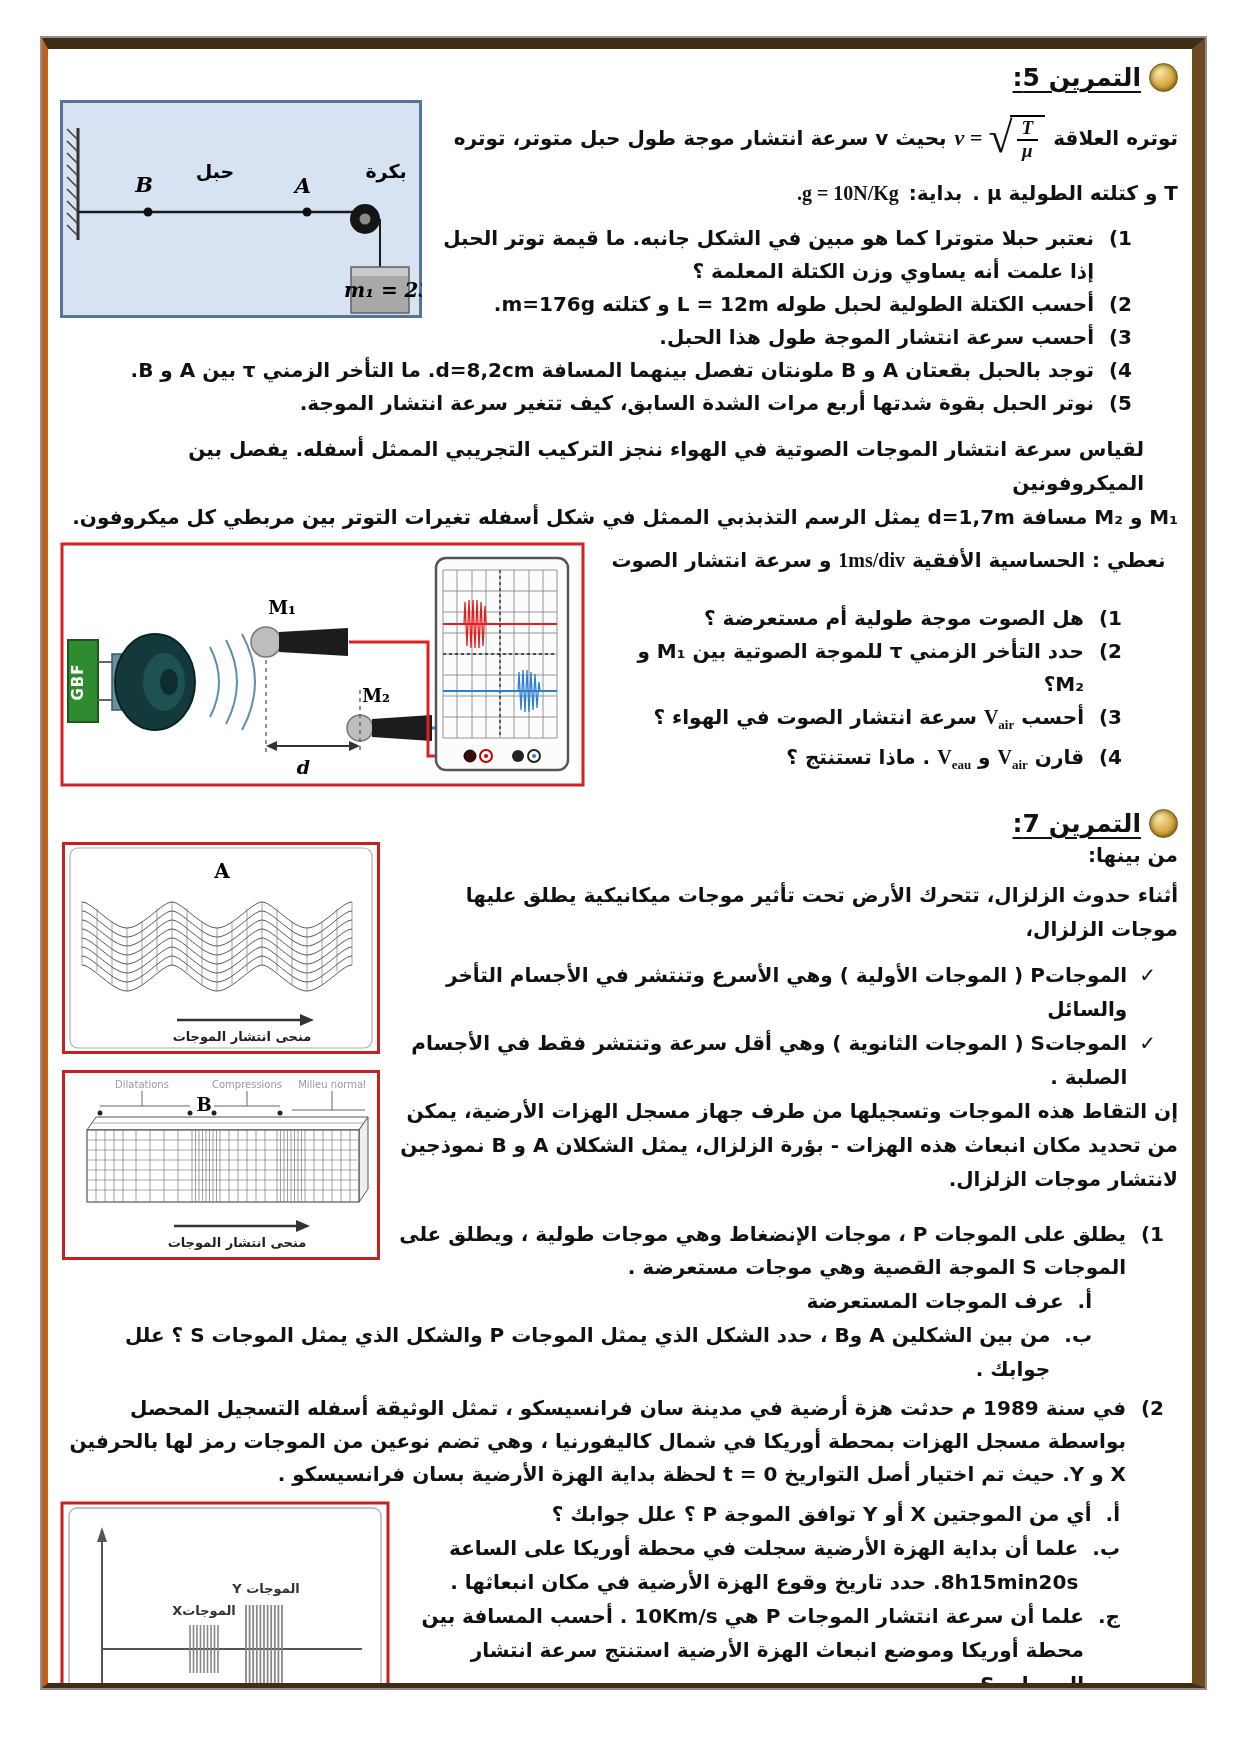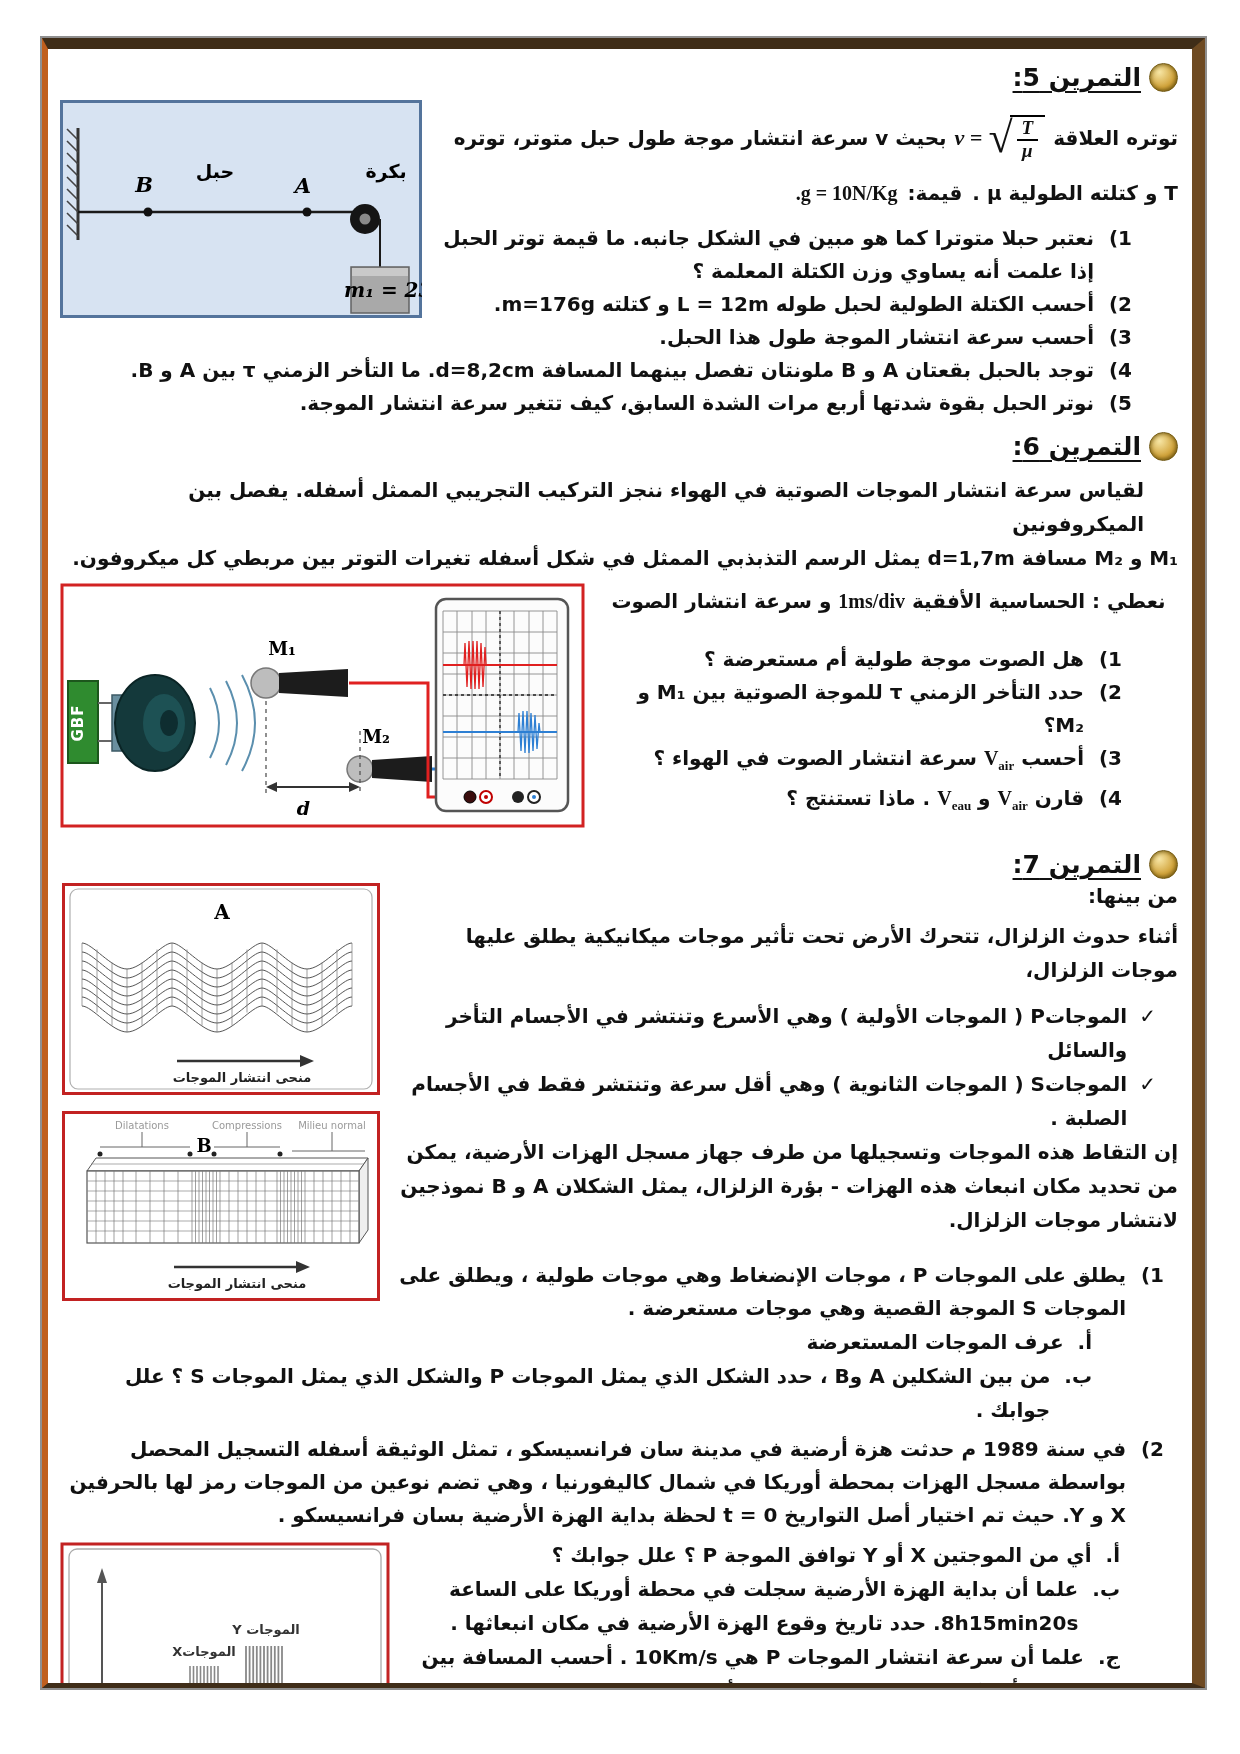--- a/index.html
+++ b/index.html
@@ -95,21 +95,21 @@
         <span class="frac">
           <span class="fnum">T</span>
           <span class="fden">μ</span>
         </span>
       </span>
       <span>بحيث v سرعة انتشار موجة طول حبل متوتر، توتره</span>
     </div>
 
     <p class="pline">
       <span class="sp">T و كتلته الطولية μ .</span>
-      <span class="sp">قيمة:</span>
+      <span class="sp">بداية:</span>
       <span class="sp lat">g = 10N/Kg.</span>
     </p>
 
     <div class="ql5">
       <div class="qrow">
         <span class="qn">1)</span>
         <span>نعتبر حبلا متوترا كما هو مبين في الشكل جانبه. ما قيمة توتر الحبل إذا علمت أنه يساوي وزن الكتلة المعلمة ؟</span>
       </div>
       <div class="qrow">
         <span class="qn">2)</span>
@@ -125,24 +125,20 @@
       </div>
       <div class="qrow">
         <span class="qn">5)</span>
         <span>نوتر الحبل بقوة شدتها أربع مرات الشدة السابق، كيف تتغير سرعة انتشار الموجة.</span>
       </div>
     </div>
     <div class="clear"></div>
   </section>
 
   <section>
-    <h2 class="extitle mt12">
-      <span class="medal"></span>
-      <span class="t">التمرين 6:</span>
-    </h2>
     <p class="para mt12" style="padding-right:34px">لقياس سرعة انتشار الموجات الصوتية في الهواء ننجز التركيب التجريبي الممثل أسفله. يفصل بين الميكروفونين</p>
     <p class="para">M₁ و M₂ مسافة d=1,7m يمثل الرسم التذبذبي الممثل في شكل أسفله تغيرات التوتر بين مربطي كل ميكروفون.</p>
 
     <svg class="figL" width="525" height="245" viewBox="0 0 525 245">
       <rect x="2" y="2" width="521" height="241" fill="#ffffff" stroke="#d22222" stroke-width="3"></rect>
 
       <rect x="8" y="98" width="30" height="82" fill="#2f8b2f" stroke="#1c561c" stroke-width="2"></rect>
       <text transform="translate(23,140) rotate(-90)" text-anchor="middle" font-size="15" font-weight="bold" fill="#fff" letter-spacing="1">GBF</text>
       <line x1="38" y1="120" x2="56" y2="120" stroke="#666" stroke-width="2"></line>
       <line x1="38" y1="158" x2="56" y2="158" stroke="#666" stroke-width="2"></line>

